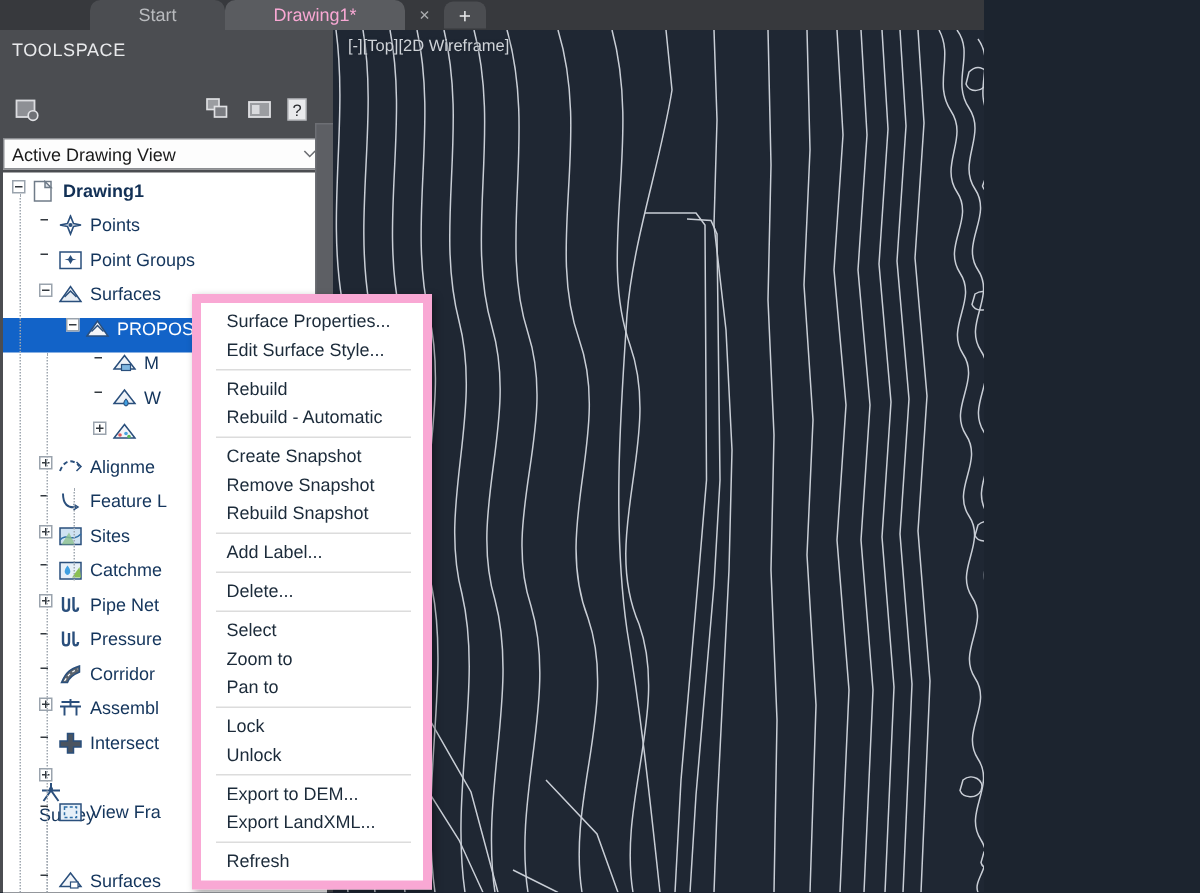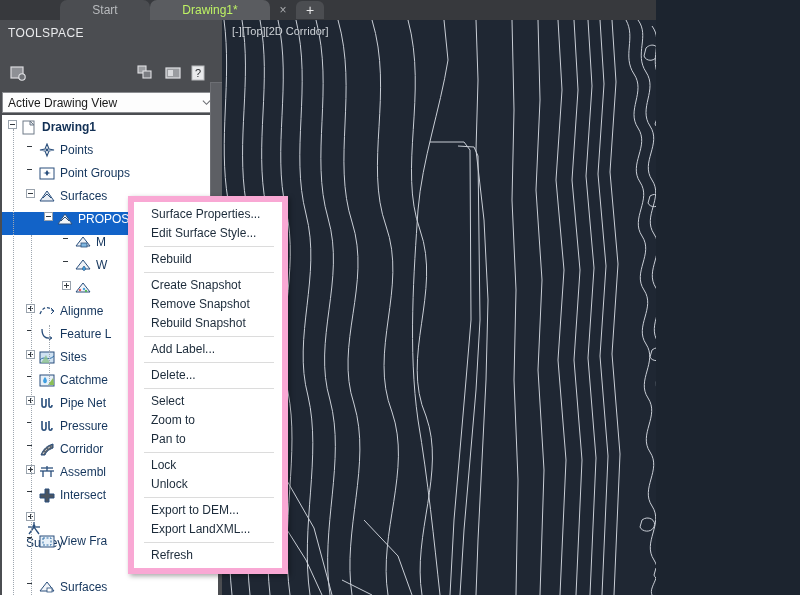--- a/index.html
+++ b/index.html
@@ -14,21 +14,21 @@
 
   
   .tabbar{position:absolute;left:0;top:0;width:800px;height:20px;background:#37393d;}
   .tab{
     position:absolute;top:0;height:20px;
     display:flex;align-items:center;justify-content:center;
     color:#d8d9db;font-size:12px;
     border-radius:7px 7px 0 0;
   }
   .tab-start{left:60px;width:90px;background:#4b4d51;color:#b9bbbe;}
-  .tab-drawing{left:150px;width:120px;background:#5a5c60;color:#bef264;}
+  .tab-drawing{left:150px;width:120px;background:#5a5c60;color:#f9a8d4;}
   .tab-close{position:absolute;left:276px;top:3px;width:14px;height:14px;color:#a9abae;font-size:12px;line-height:14px;text-align:center;}
   .tab-new{position:absolute;left:296px;top:1px;width:28px;height:18px;background:#4b4d51;border-radius:6px 6px 0 0;color:#e6e7e9;font-size:14px;line-height:18px;text-align:center;}
 
   
   .toolspace{position:absolute;left:0;top:20px;width:222px;height:575px;background:#4b4d51;}
   .ts-title{position:absolute;left:8px;top:6px;color:#e9eaec;font-size:12px;letter-spacing:.4px;}
   .ts-toolbar{position:absolute;left:0;top:40px;width:222px;height:26px;}
   .ts-icon{position:absolute;top:3px;width:20px;height:20px;}
 
   .dropdown{
@@ -366,28 +366,29 @@
         <path d="M434 548 c6 -4 14 1 11 7 c-3 6 -12 5 -13 0 z"></path>
 
         <path d="M0 408 L 60 452 L 92 508 L 110 575"></path>
         <path d="M0 442 L 50 486 L 84 540 L 100 575"></path>
         <path d="M142 500 L 176 536 L 190 575"></path>
         <path d="M120 560 L 150 575"></path>
       </g>
 
       <line x1="465" y1="0" x2="465" y2="575" stroke="#4ee28a" stroke-width="3"></line>
     </svg>
-    <div class="vp-label">[-][Top][2D Corridor]</div>
+    <div class="vp-label">[-][Top][2D Wireframe]</div>
   </div>
 
   <div class="ctxmenu" id="ctxmenu">
       <div class="mitem">Surface Properties...</div>
       <div class="mitem">Edit Surface Style...</div>
       <div class="msep"></div>
       <div class="mitem">Rebuild</div>
+      <div class="mitem">Rebuild - Automatic</div>
       <div class="msep"></div>
       <div class="mitem">Create Snapshot</div>
       <div class="mitem">Remove Snapshot</div>
       <div class="mitem">Rebuild Snapshot</div>
       <div class="msep"></div>
       <div class="mitem">Add Label...</div>
       <div class="msep"></div>
       <div class="mitem">Delete...</div>
       <div class="msep"></div>
       <div class="mitem">Select</div>

